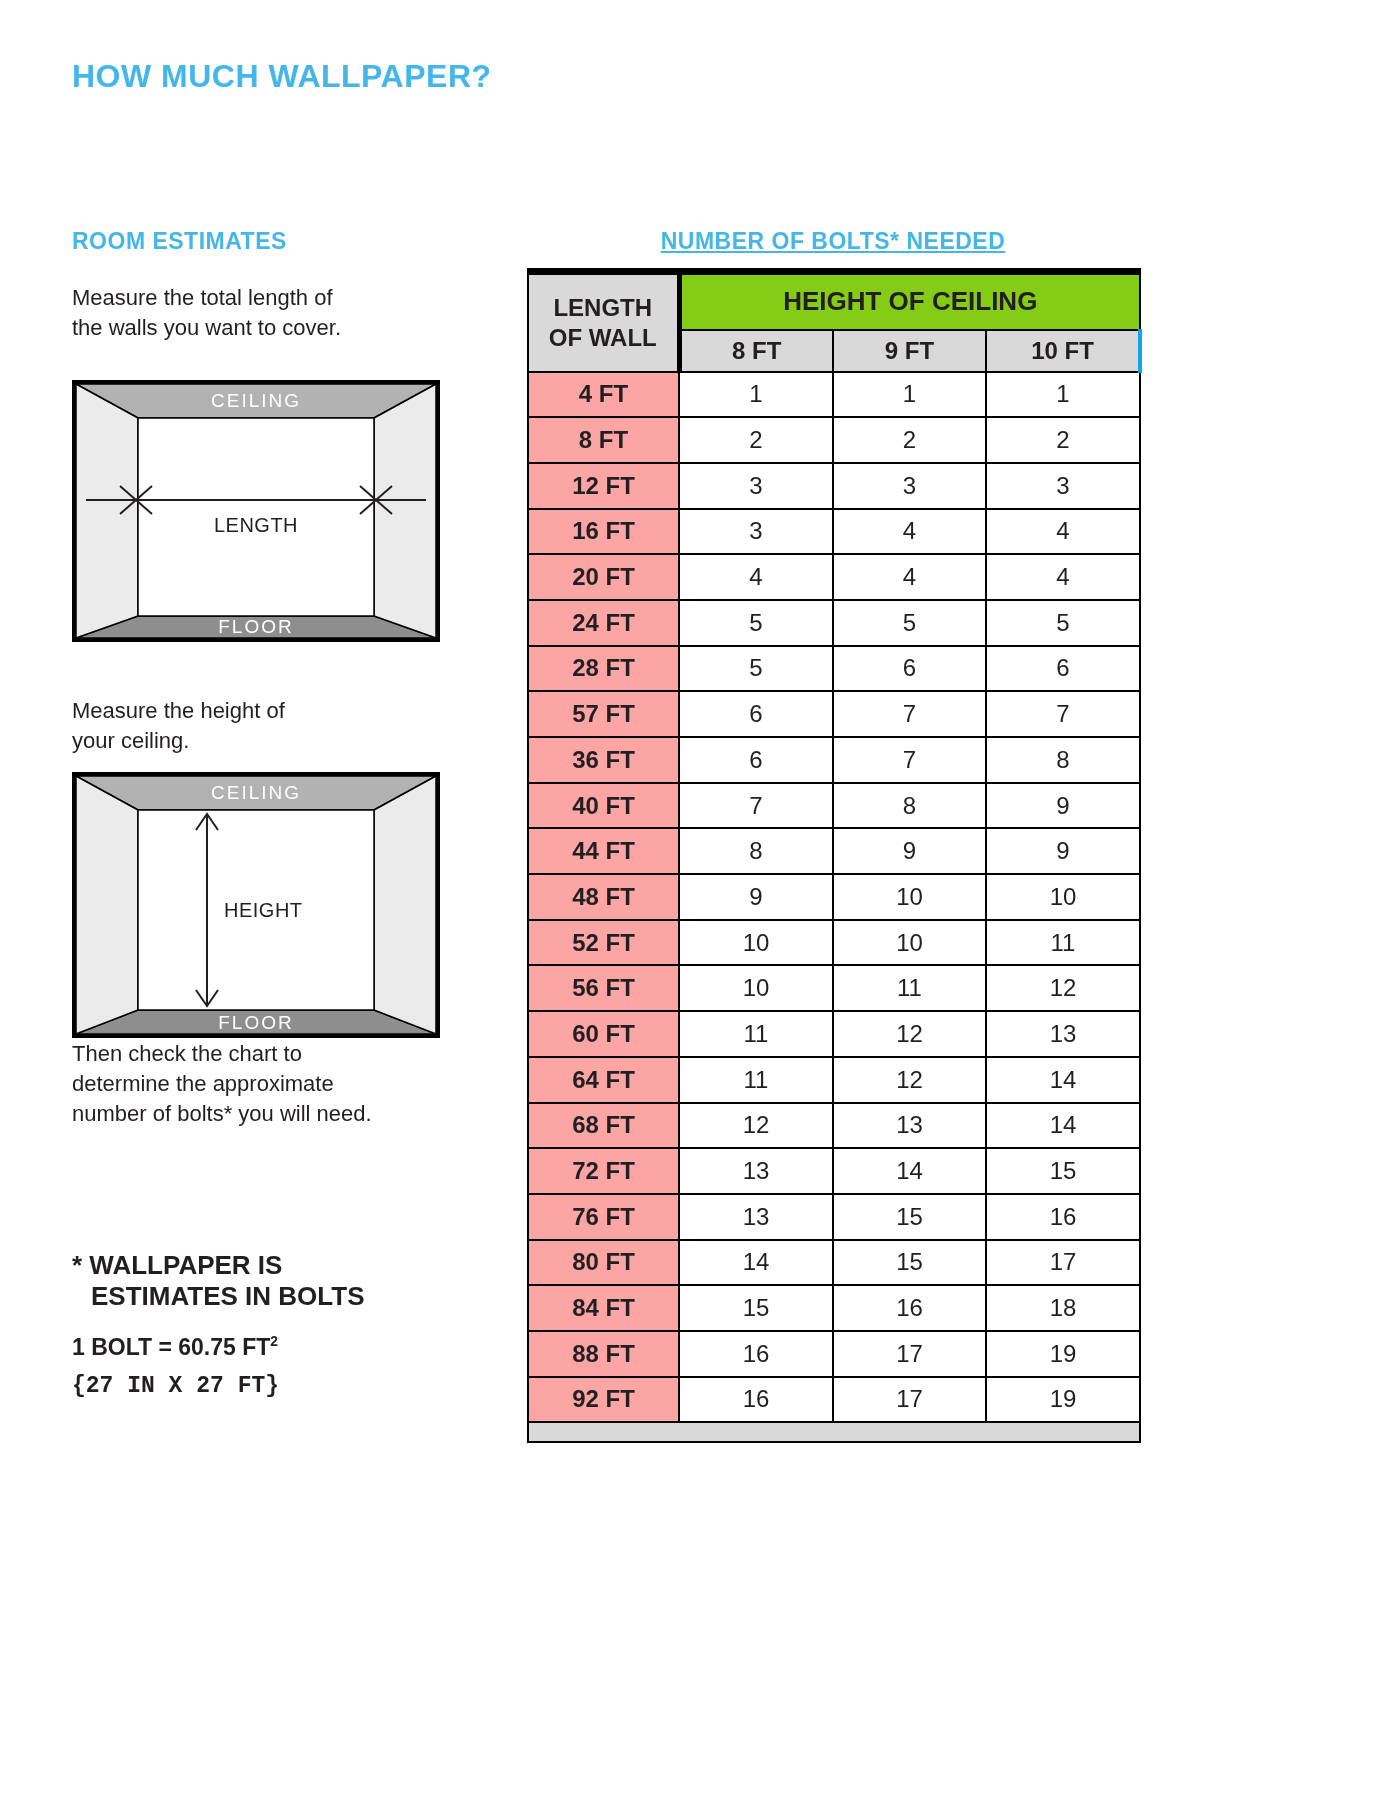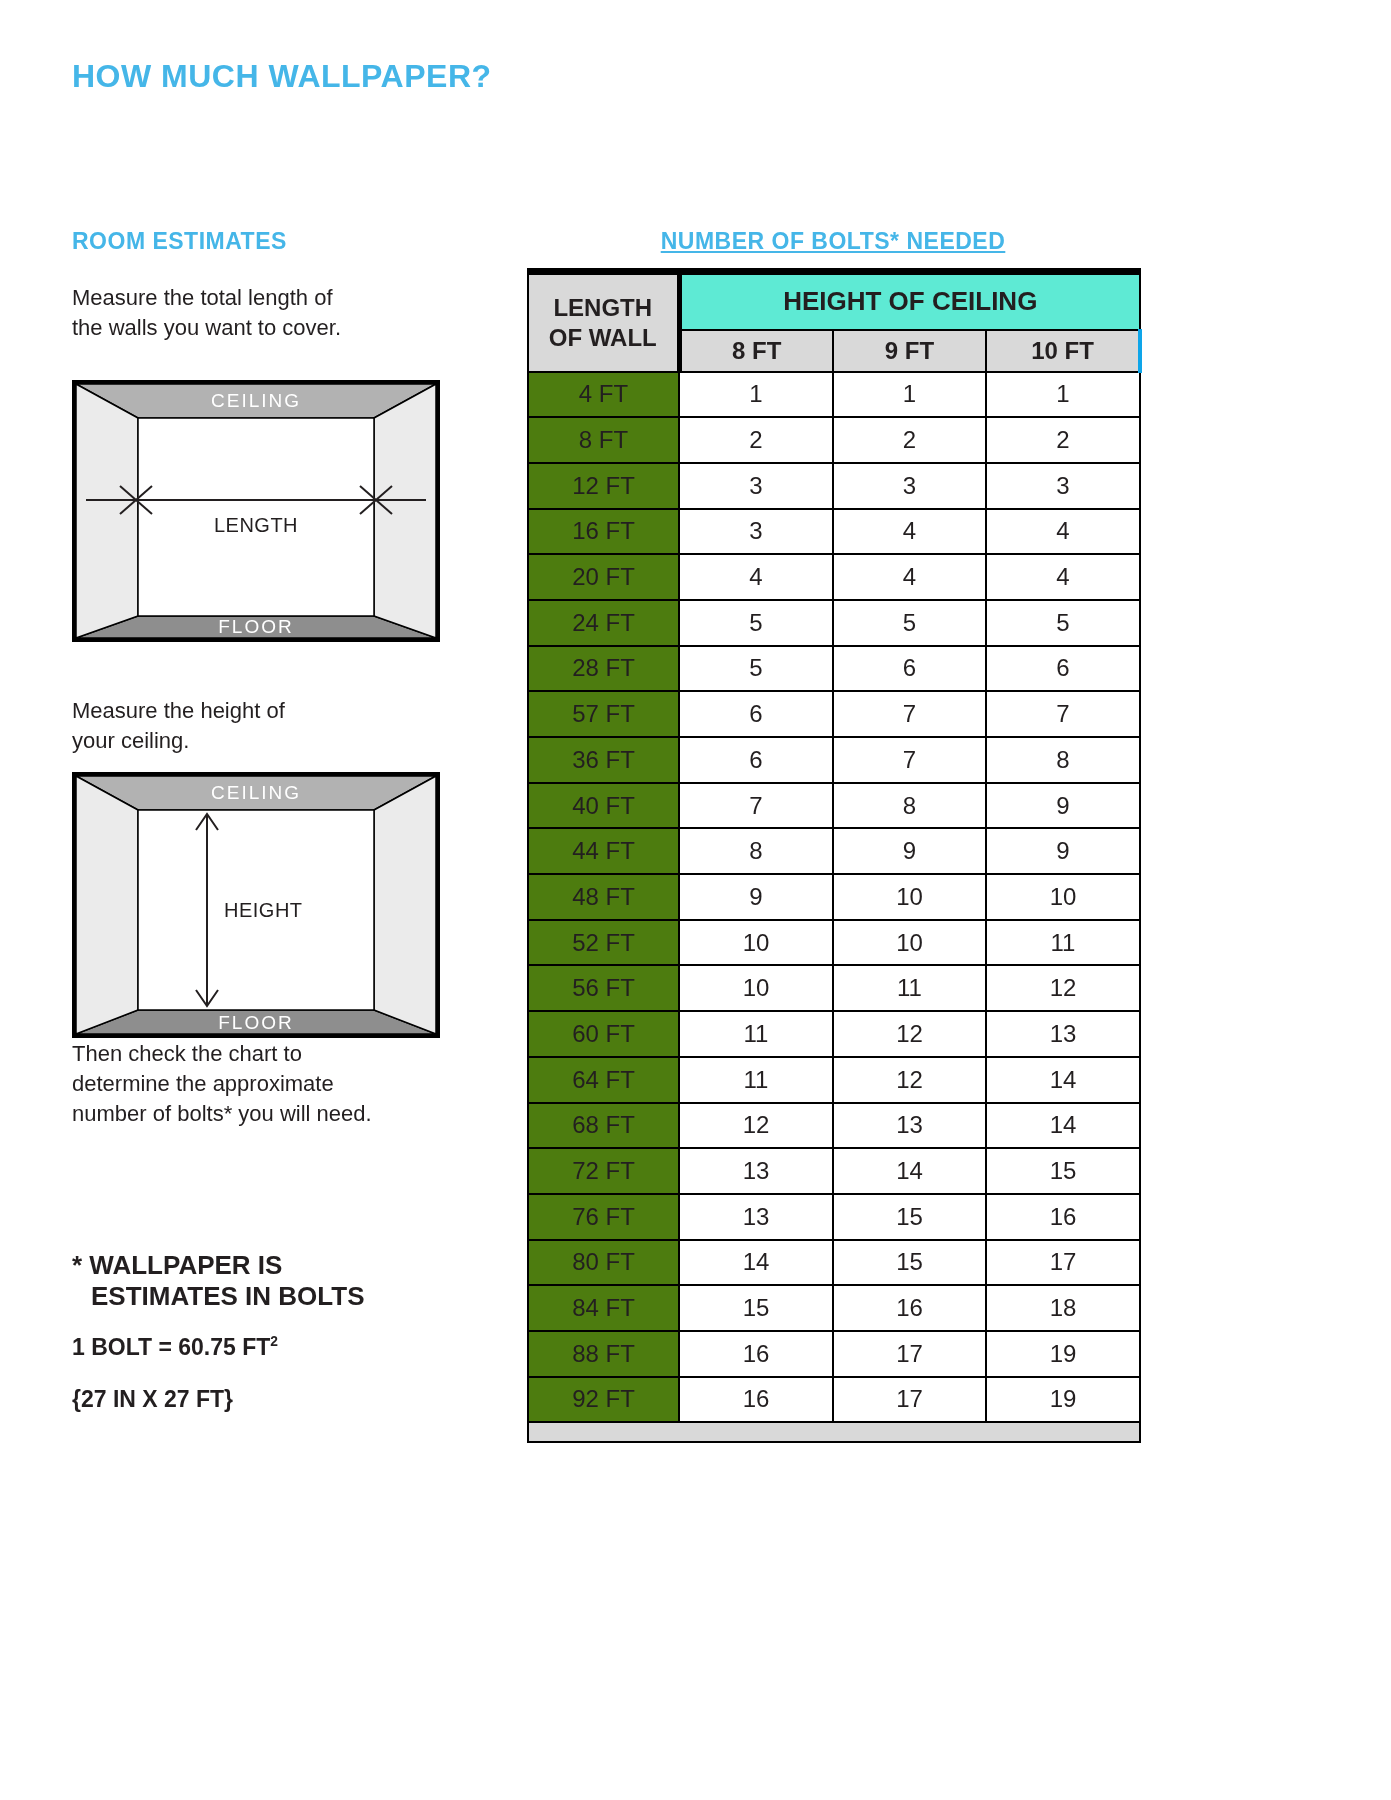--- a/index.html
+++ b/index.html
@@ -56,21 +56,21 @@
   }
   .footnote-line2 { padding-left: 19px; }
   .bolt-info {
     position: absolute;
     left: 72px;
     top: 1326px;
     font-size: 23px;
     font-weight: bold;
     line-height: 31px;
   }
-  .bolt-dimensions { margin-top: 21px; }
+  .bolt-dimensions { margin-top: 8px; font-family: Liberation Mono, monospace; }
   sup { font-size: 60%; vertical-align: super; }
   .table-wrap {
     position: absolute;
     left: 527px;
     top: 268px;
     width: 612px;
   }
   table.bolts {
     border-collapse: collapse;
     table-layout: fixed;
@@ -84,38 +84,38 @@
   }
   .len-hdr {
     background: #d9d9d9;
     font-size: 24px;
     font-weight: bold;
     line-height: 1.25;
     white-space: pre-line;
     border-right: 5px solid #000 !important;
   }
   .group-hdr {
-    background: #5eead4;
+    background: #84cc16;
     font-size: 26px;
     font-weight: bold;
     height: 58px;
   }
   .sub-hdr {
     background: #d9d9d9;
     font-size: 24px;
     font-weight: bold;
     height: 42px;
     border-left: none;
     border-right: none;
   }
   .sub-hdr:last-child { border-right: 4px solid #0ea5e9; }
   .len-cell {
-    background: #4d7c0f;
+    background: #fca5a5;
     font-size: 24px;
-    font-weight: normal;
+    font-weight: bold;
     height: 45.7px;
     border-right: 5px solid #000;
   }
   .val-cell {
     font-size: 24px;
     height: 45.7px;
     color: #231f20;
   }
   .footer-strip {
     background: #d9d9d9;

